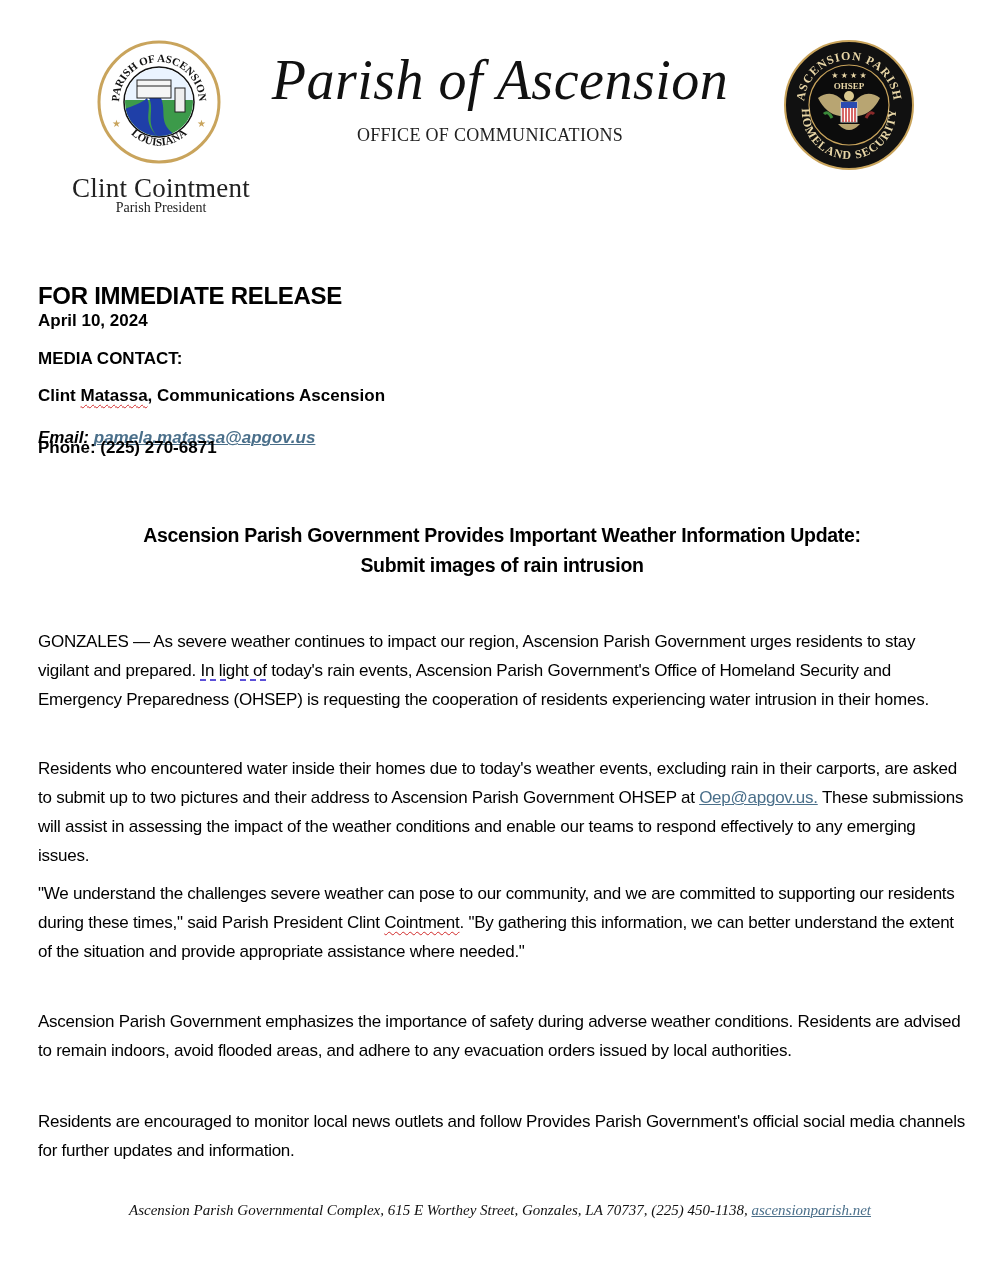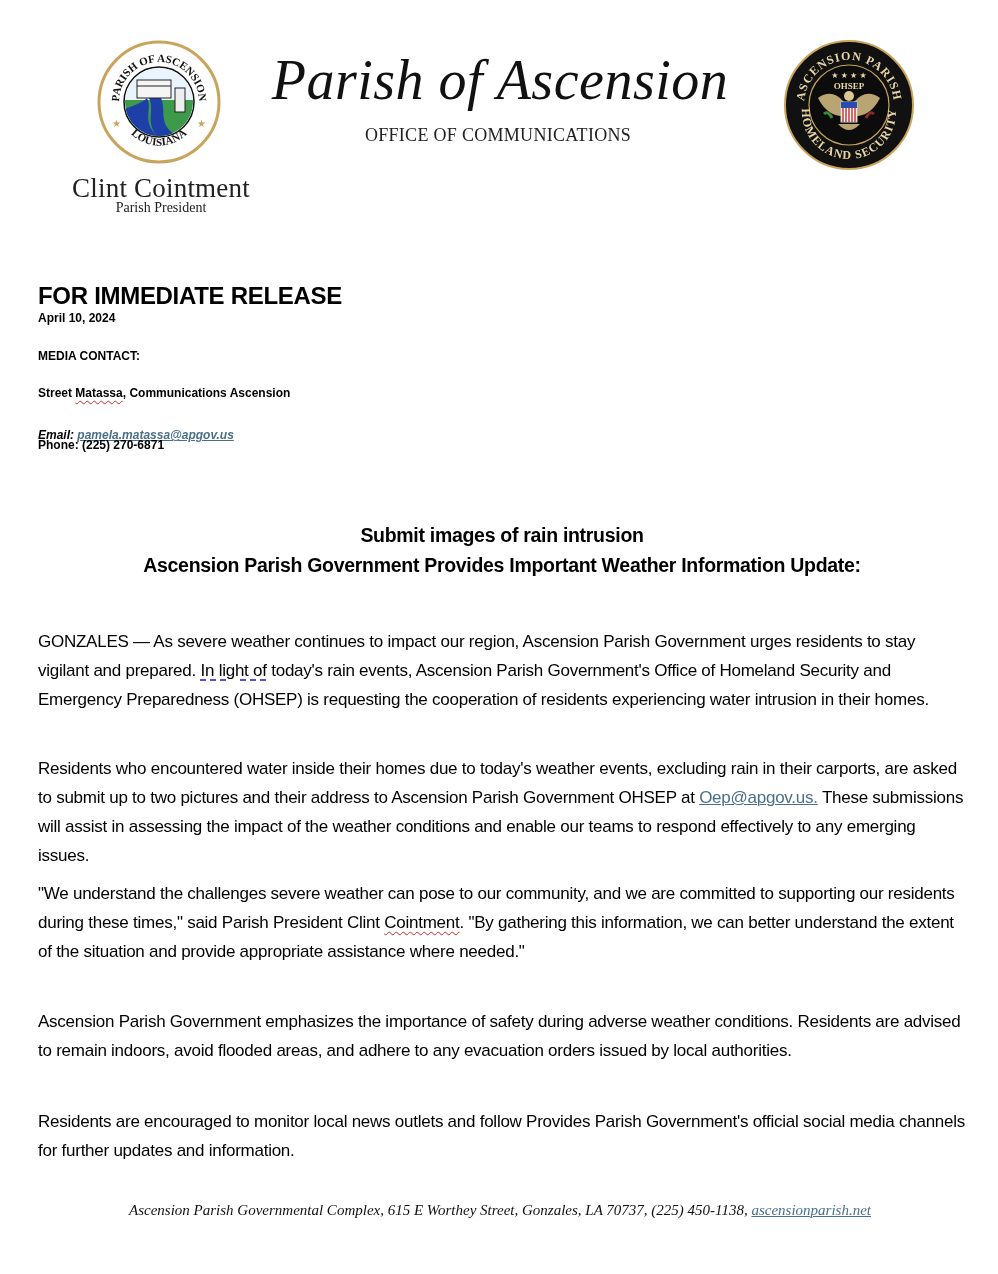--- a/index.html
+++ b/index.html
@@ -4,25 +4,25 @@
 <style>
   html, body { margin: 0; padding: 0; background: #ffffff; }
   body { width: 998px; height: 1274px; position: relative; overflow: hidden; color: #000; font-family: "Liberation Sans", sans-serif; }
   .abs { position: absolute; }
 
   
   #left-seal { left: 97px; top: 40px; width: 124px; height: 124px; }
   #president-name { left: 60px; top: 173px; width: 202px; text-align: center; font-family: "Liberation Serif", serif; font-size: 27px; color: #222; letter-spacing: 0.2px; }
   #president-title { left: 60px; top: 200px; width: 202px; text-align: center; font-family: "Liberation Serif", serif; font-size: 14px; color: #222; }
   #org-title { left: 270px; top: 48px; width: 460px; text-align: center; font-family: "Liberation Serif", serif; font-style: italic; font-size: 56px; color: #111; letter-spacing: 0.5px; }
-  #org-subtitle { left: 268px; top: 125px; width: 460px; text-align: center; font-family: "Liberation Serif", serif; font-size: 18px; color: #222; letter-spacing: 0.3px; }
+  #org-subtitle { left: 260px; top: 125px; width: 460px; text-align: center; font-family: "Liberation Serif", serif; font-size: 18px; color: #222; letter-spacing: 0.3px; }
   #right-seal { left: 782px; top: 40px; width: 134px; height: 130px; }
 
   
-  .info { left: 38px; font-weight: bold; font-size: 12px; }
+  .info { left: 38px; font-weight: bold; font-size: 17px; }
   #release-heading { top: 282px; font-size: 24px; letter-spacing: -0.3px; }
   #release-date { top: 311px; }
   #media-contact-label { top: 349px; }
   #contact-name-line { top: 386px; }
   #contact-email-line { top: 428px; font-style: italic; }
   #contact-phone-line { top: 438px; }
   .link { color: #4a6f8a; text-decoration: underline; text-decoration-thickness: 1px; }
   .spell { text-decoration: underline wavy #d12a2a; text-decoration-thickness: 1px; text-underline-offset: 3px; }
   .grammar { text-decoration: underline dashed #5b4fd8; text-decoration-thickness: 2px; text-underline-offset: 3px; }
 
@@ -111,32 +111,32 @@
     <path d="M 42 74 Q 46 70 50 78" stroke="#3a8a3a" stroke-width="3" fill="none"></path>
     <path d="M 84 78 Q 88 70 92 74" stroke="#8a2a2a" stroke-width="3" fill="none"></path>
     <path d="M 56 84 Q 67 96 78 84" fill="#b8a572"></path>
   </svg>
 </div>
 
 <div id="release-heading" class="abs info">FOR IMMEDIATE RELEASE</div>
 <div id="release-date" class="abs info">April 10, 2024</div>
 <div id="media-contact-label" class="abs info">MEDIA CONTACT:</div>
 <div id="contact-name-line" class="abs info">
-  <span>Street </span><span class="spell">Matassa</span><span>, Communications Ascension</span>
+  <span>Clint </span><span class="spell">Matassa</span><span>, Communications Ascension</span>
 </div>
 <div id="contact-email-line" class="abs info">
   <span>Email: </span><a class="link">pamela.matassa@apgov.us</a>
 </div>
 <div id="contact-phone-line" class="abs info">
   <span>Phone: </span><span>(225) 270-6871</span>
 </div>
 
 <div id="headline" class="abs">
+  <div>Ascension Parish Government Provides Important Weather Information Update:</div>
   <div>Submit images of rain intrusion</div>
-  <div>Ascension Parish Government Provides Important Weather Information Update:</div>
 </div>
 
 <div id="para-1" class="abs para">
   <span>GONZALES — As severe weather continues to impact our region, Ascension Parish Government urges residents to stay vigilant and prepared. </span><span class="grammar">In light of</span><span> today's rain events, Ascension Parish Government's Office of Homeland Security and Emergency Preparedness (OHSEP) is requesting the cooperation of residents experiencing water intrusion in their homes.</span>
 </div>
 <div id="para-2" class="abs para">
   <span>Residents who encountered water inside their homes due to today's weather events, excluding rain in their carports, are asked to submit up to two pictures and their address to Ascension Parish Government OHSEP at </span><a class="link">Oep@apgov.us.</a><span> These submissions will assist in assessing the impact of the weather conditions and enable our teams to respond effectively to any emerging issues.</span>
 </div>
 <div id="para-3" class="abs para">
   <span>"We understand the challenges severe weather can pose to our community, and we are committed to supporting our residents during these times," said Parish President Clint </span><span class="spell">Cointment</span><span>. "By gathering this information, we can better understand the extent of the situation and provide appropriate assistance where needed."</span>

